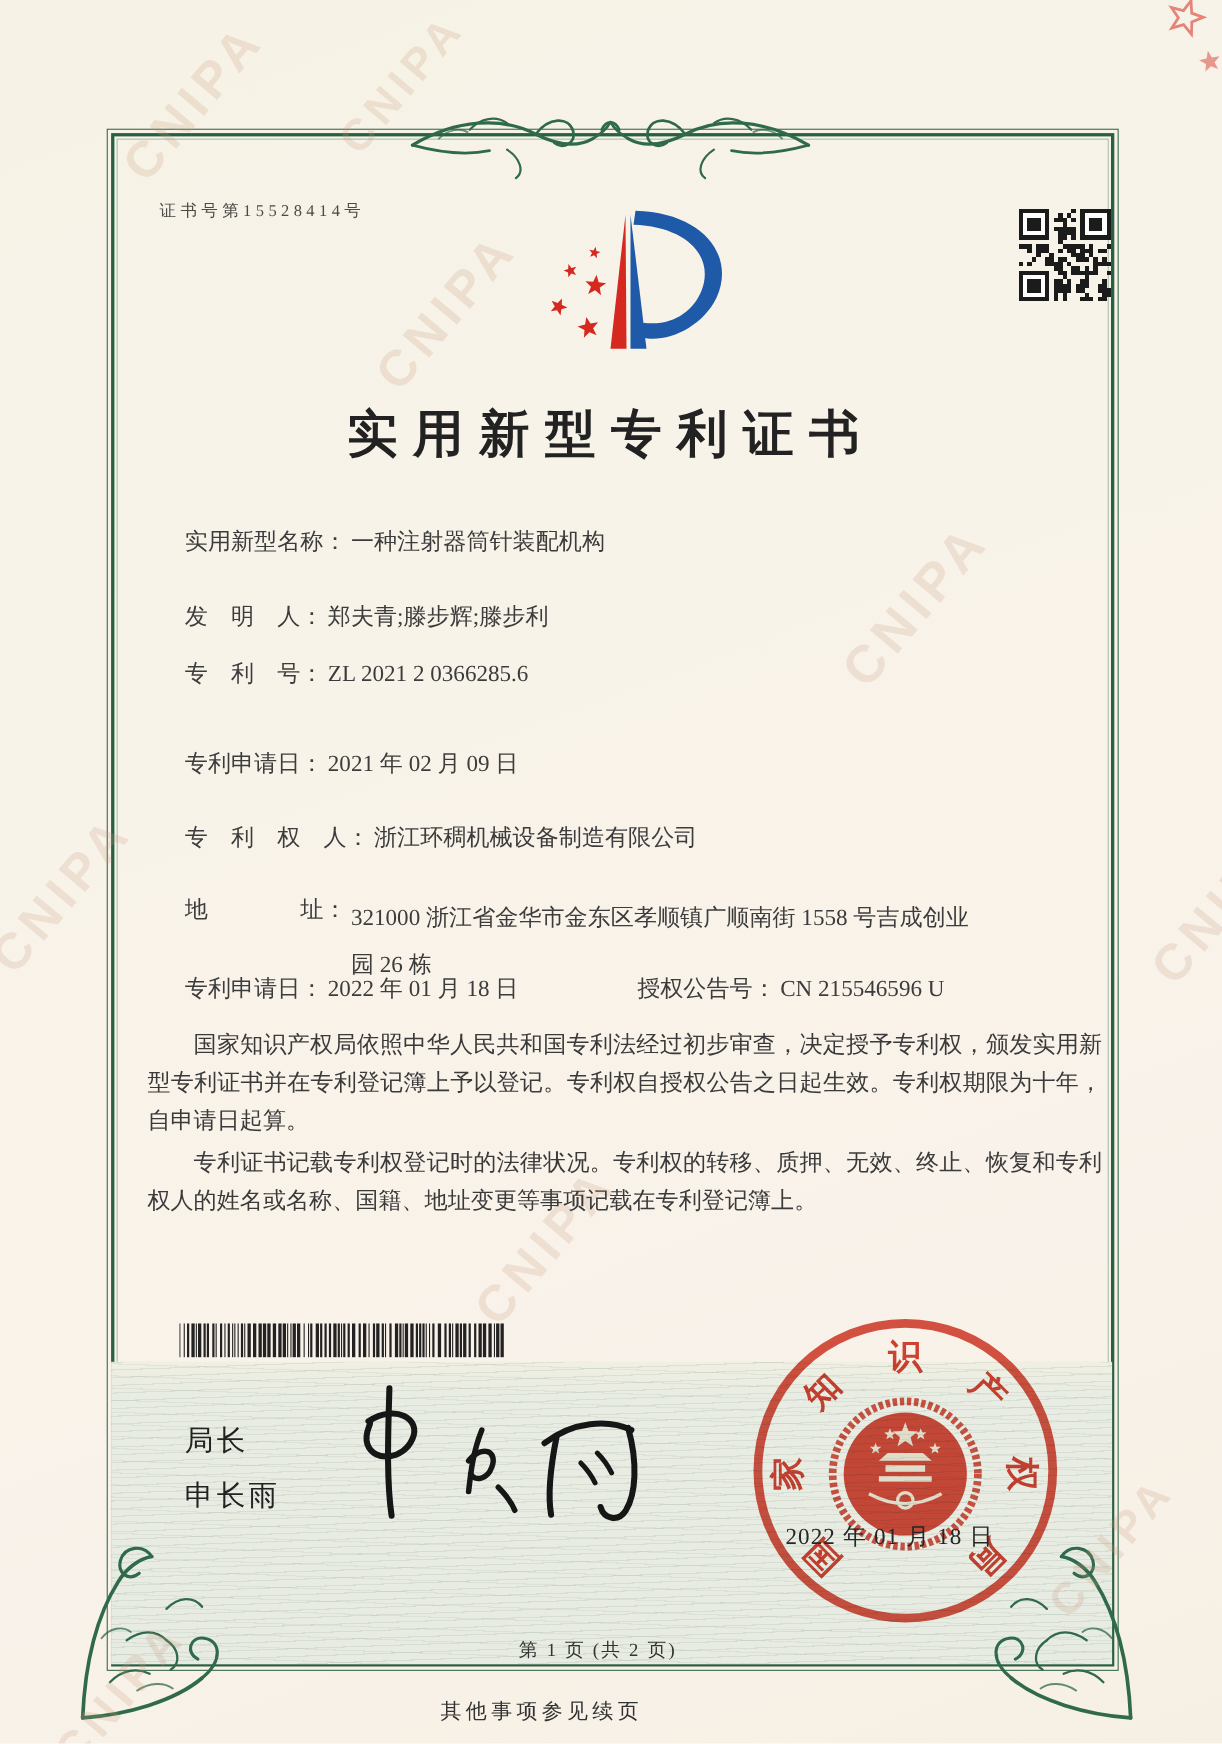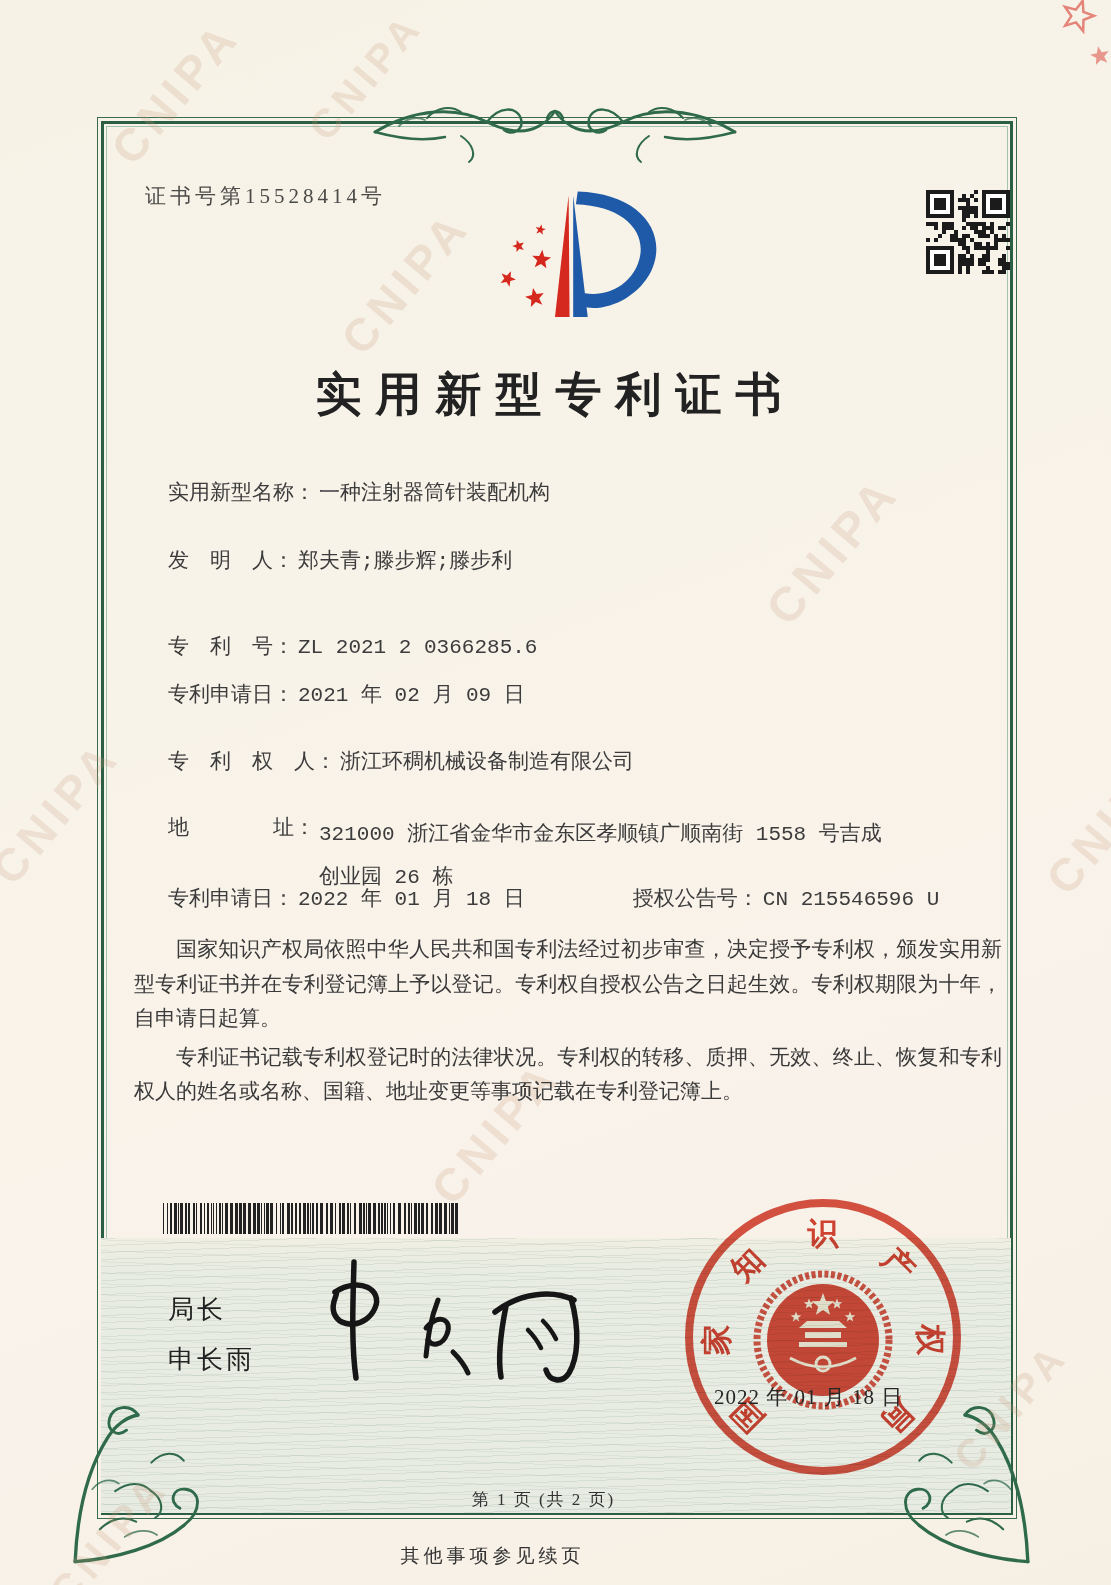--- a/index.html
+++ b/index.html
@@ -14,24 +14,24 @@
   .frame-mid{position:absolute;inset:3px;border:3px solid #2a5f43;}
   .frame-inner{position:absolute;inset:2px;border:1px solid #a4c2af;}
   
   .band{
     left:101px;top:1238px;width:910px;height:275px;
     background:
       repeating-linear-gradient(178deg,rgba(110,140,120,0.14) 0 1px,rgba(0,0,0,0) 1px 7px),
       repeating-linear-gradient(182deg,rgba(110,140,120,0.10) 0 1px,rgba(0,0,0,0) 1px 11px),
       linear-gradient(to bottom,#f0efe2 0,#e9ece2 30px,#e7ebe2 100%);
   }
-  .cert-no{left:145px;top:182px;font-size:21px;letter-spacing:4px;color:#4a4a48;}
+  .cert-no{left:145px;top:182px;font-size:15px;letter-spacing:4px;color:#4a4a48;}
   .doc-title{left:0;top:340px;width:1111px;text-align:center;font-size:46px;font-weight:bold;
     letter-spacing:14px;color:#222;margin-top:24px;}
-  .frow{position:absolute;left:168px;font-size:21px;color:#3c3c3c;white-space:nowrap;font-family:Liberation Mono, monospace;}
+  .frow{position:absolute;left:168px;font-size:21px;color:#3c3c3c;white-space:nowrap;}
   .frow .lab{color:#3c3c3c;}
   .frow .val{margin-left:4px;}
   .addr-val{display:inline-block;width:580px;white-space:normal;vertical-align:top;line-height:43px;}
   .grant-pair2{margin-left:108px;}
   .paras{left:134px;top:932px;width:868px;font-size:21px;line-height:34.5px;text-align:justify;color:#3a3a3a;}
   .paras p{margin:0 0 4px 0;text-indent:2em;}
   .barcode{left:163px;top:1203px;width:300px;height:31px;}
   .director-role{left:168px;top:1292px;font-size:26px;letter-spacing:3px;color:#222;font-family:"Liberation Sans","DejaVu Sans",sans-serif;}
   .director-name{left:168px;top:1342px;font-size:26px;letter-spacing:3px;color:#222;font-family:Liberation Mono, monospace;}
   .sig{left:290px;top:1250px;}
@@ -263,21 +263,21 @@
   </svg>
 
 <div class="abs doc-title">实用新型专利证书</div>
 
 <div class="frow" style="top:478px">
   <span class="lab">实用新型名称：</span><span class="val">一种注射器筒针装配机构</span>
 </div>
 <div class="frow" style="top:546px">
   <span class="lab">发　明　人：</span><span class="val">郑夫青;滕步辉;滕步利</span>
 </div>
-<div class="frow" style="top:632px">
+<div class="frow" style="top:598px">
   <span class="lab">专　利　号：</span><span class="val">ZL 2021 2 0366285.6</span>
 </div>
 <div class="frow" style="top:680px">
   <span class="lab">专利申请日：</span><span class="val">2021 年 02 月 09 日</span>
 </div>
 <div class="frow" style="top:747px">
   <span class="lab">专　利　权　人：</span><span class="val">浙江环稠机械设备制造有限公司</span>
 </div>
 <div class="frow" style="top:813px">
   <span class="lab" style="vertical-align:top">地　　　　址：</span><span class="val addr-val">321000 浙江省金华市金东区孝顺镇广顺南街 1558 号吉成创业园 26 栋</span>

